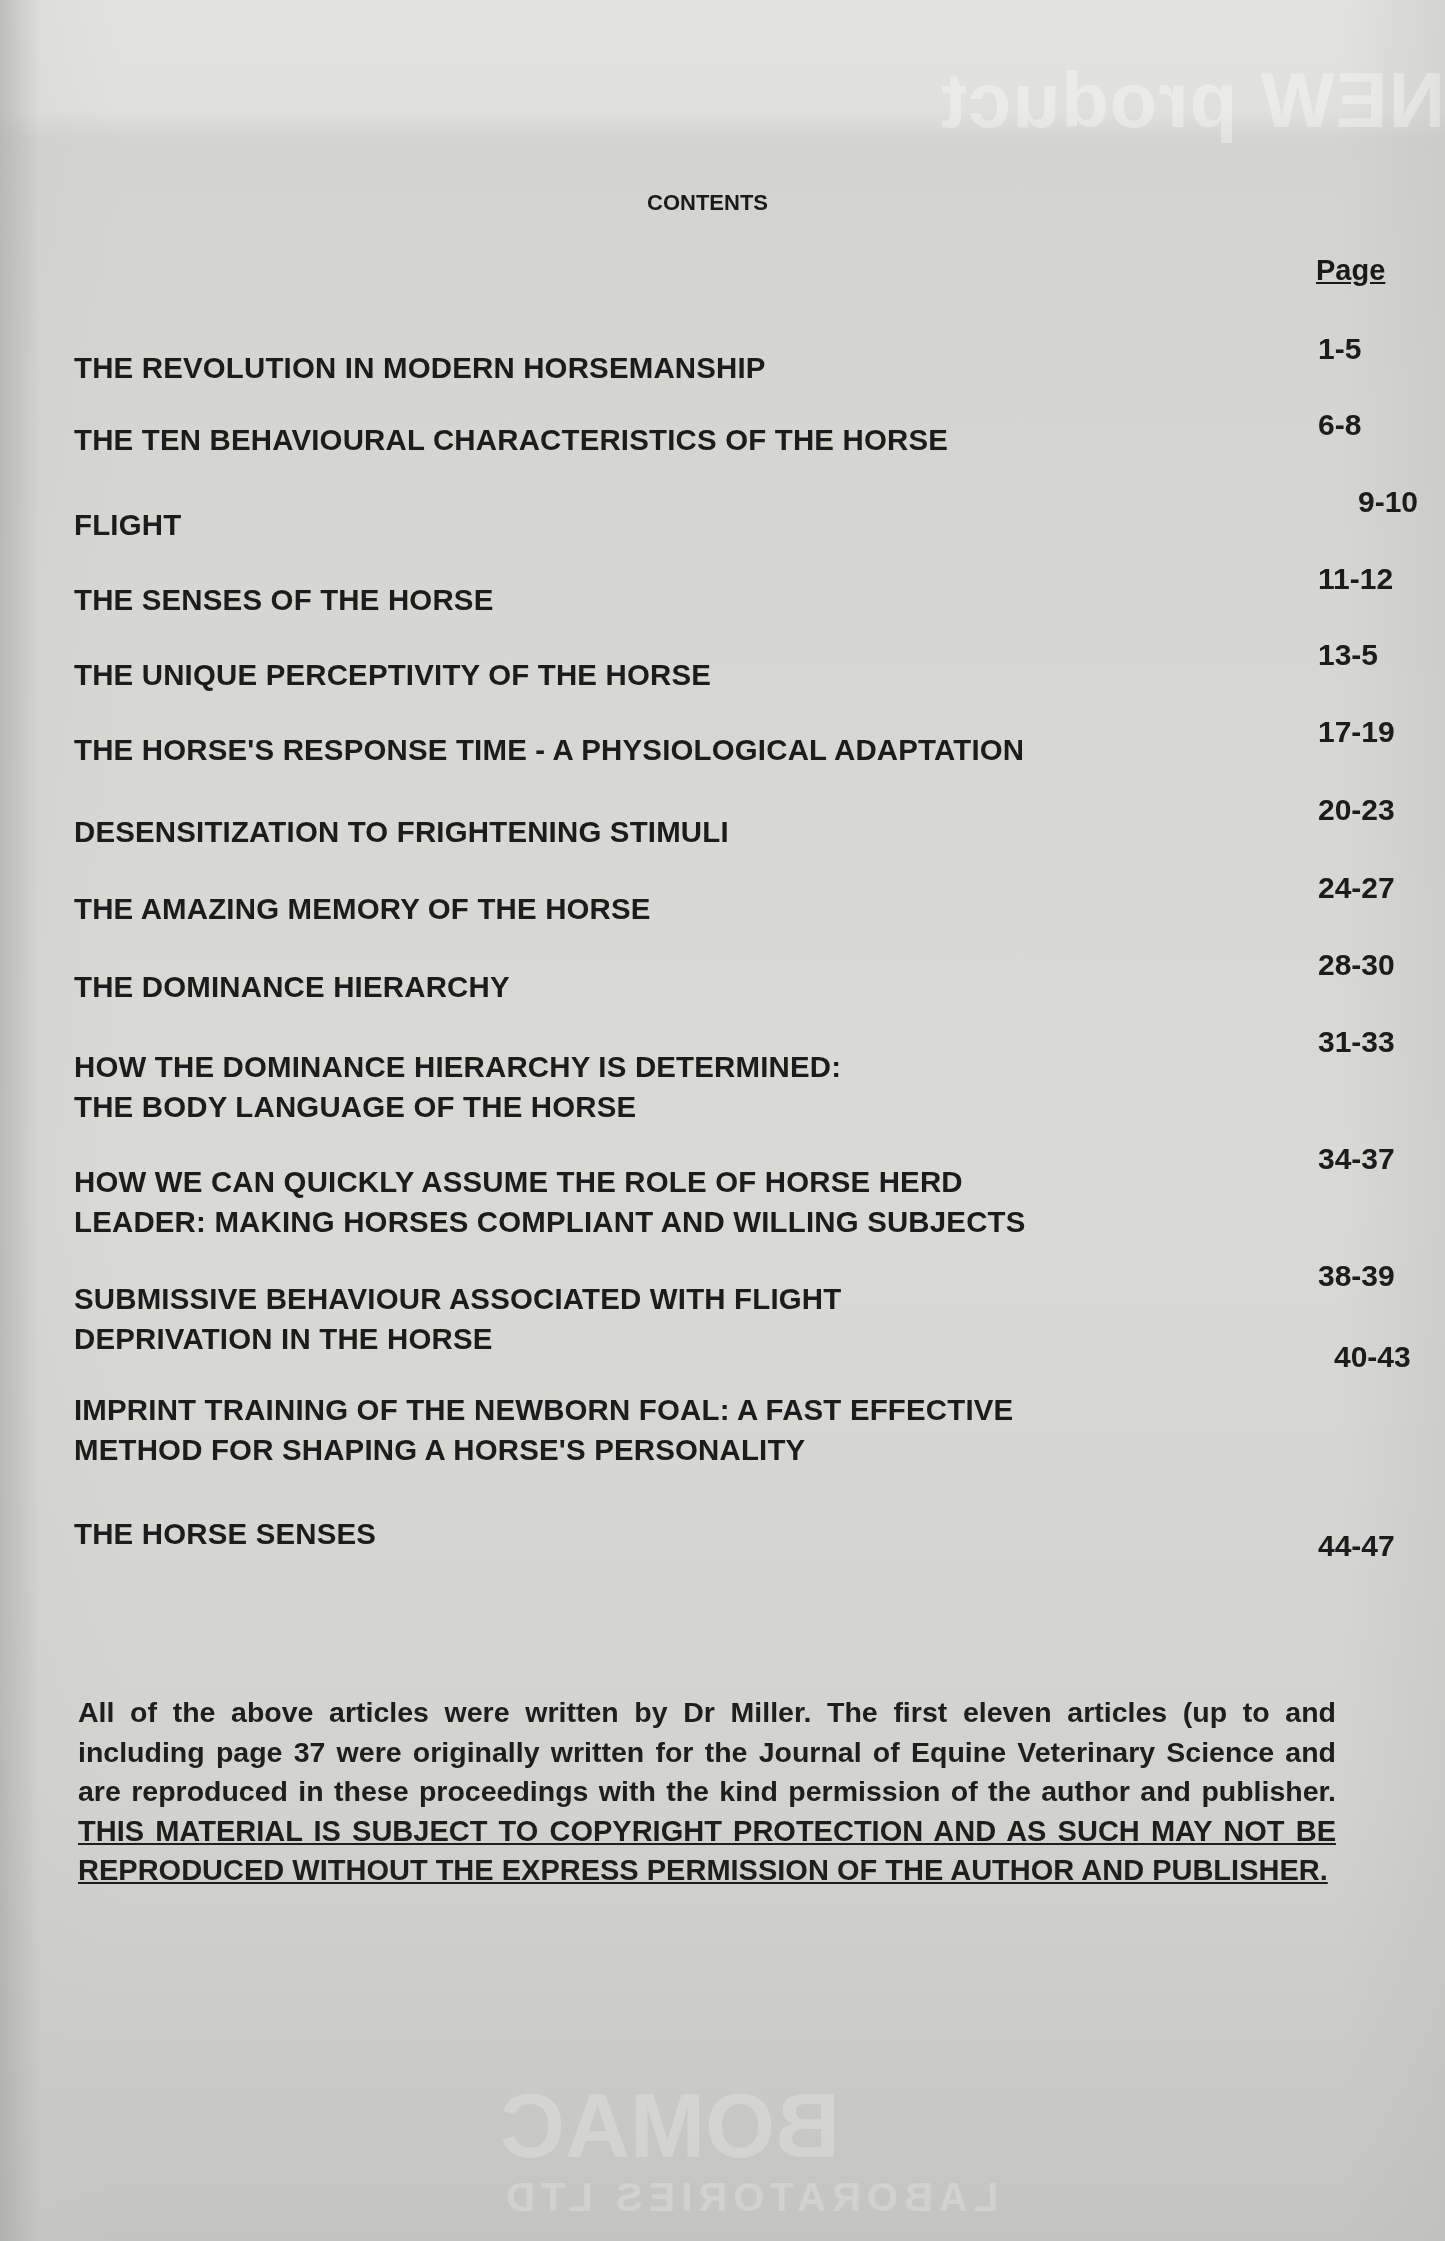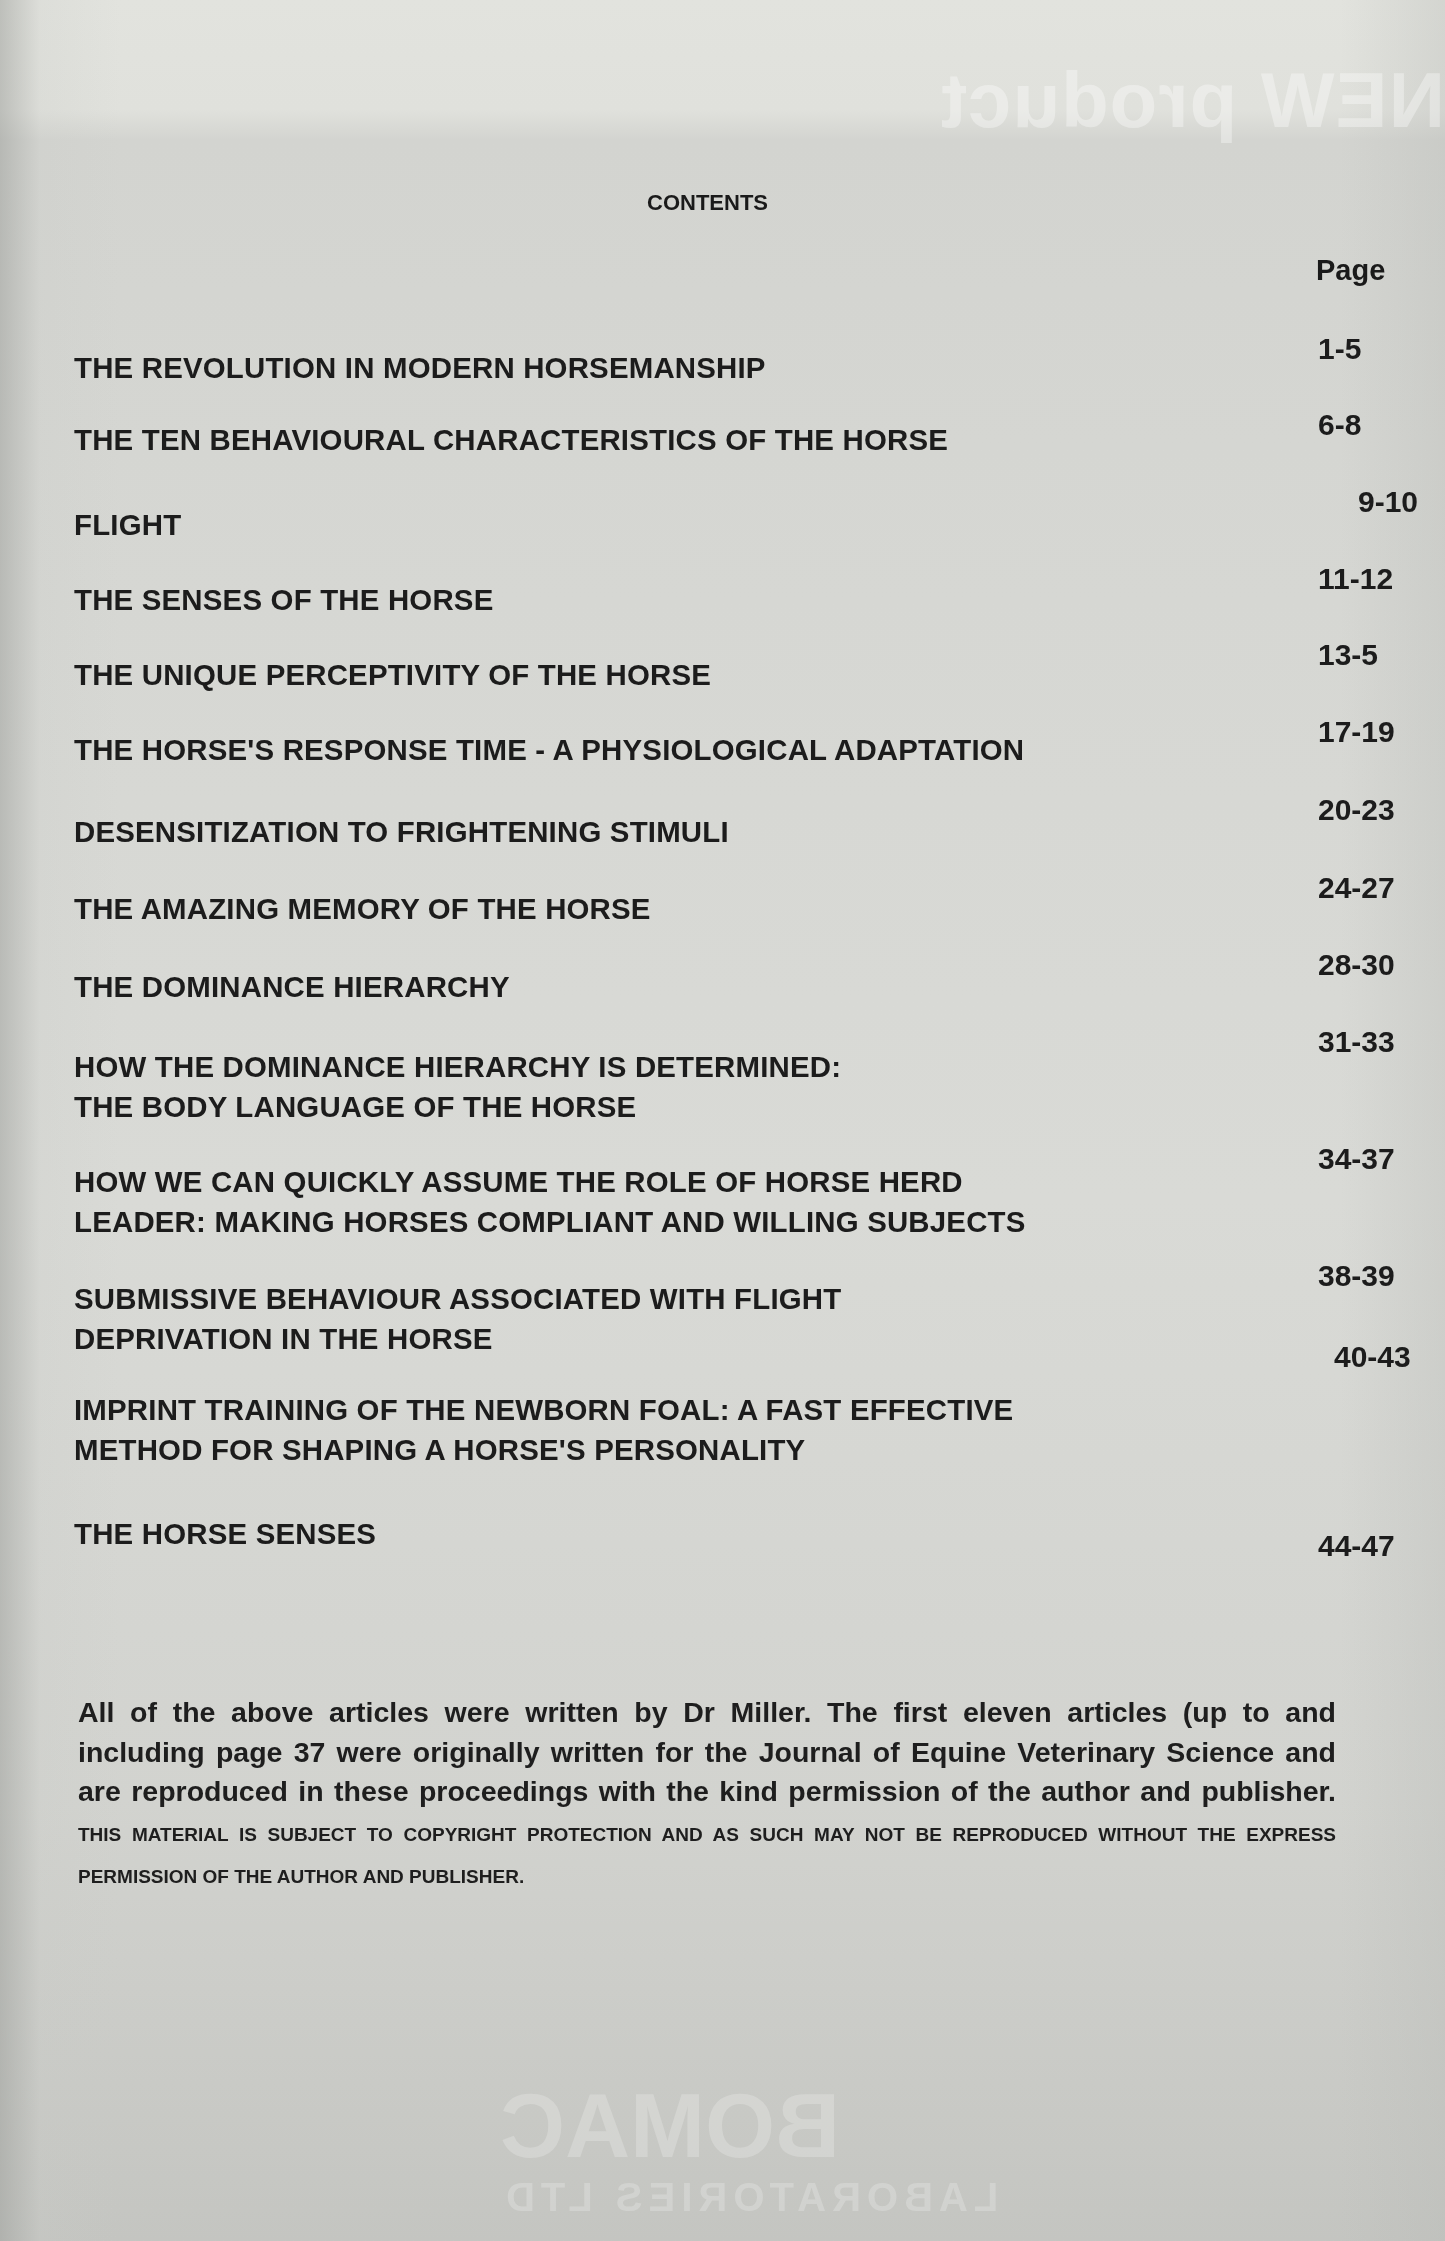--- a/index.html
+++ b/index.html
@@ -59,20 +59,21 @@
       color: #1a1a1a;
       letter-spacing: 0px;
     }
     .page-header {
       position: absolute;
       left: 1316px;
       top: 254px;
       font-size: 29px;
       font-weight: bold;
       color: #1a1a1a;
+      text-decoration: underline;
     }
     .entry {
       position: absolute;
       left: 0; width: 1445px;
     }
     .entry-title {
       position: absolute;
       left: 74px;
       font-size: 30px;
       font-weight: bold;
@@ -96,21 +97,22 @@
       left: 78px;
       top: 1693px;
       width: 1258px;
       font-size: 28.5px;
       font-weight: bold;
       color: #1e1e1e;
       line-height: 39.5px;
       text-align: justify;
     }
     .note span.caps {
-      font-size: 19px;
+      font-size: 29px;
+      text-decoration: underline;
     }
   </style>
 </head>
 <body>
 
 <div class="page">
 
   <div class="ghost ghost-top">NEW product</div>
   <div class="ghost ghost-bottom">BOMAC</div>
   <div class="ghost ghost-bottom2">LABORATORIES LTD</div>

